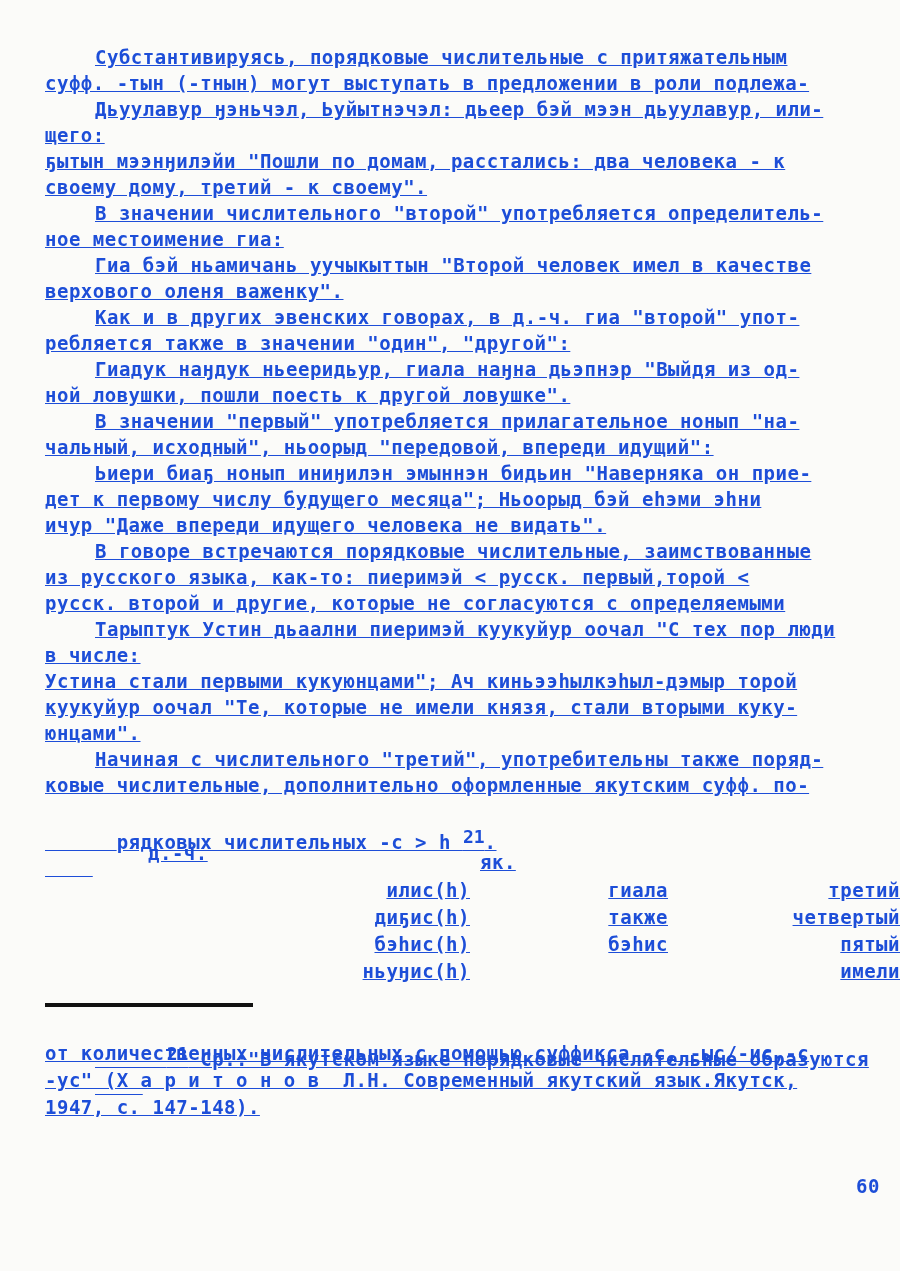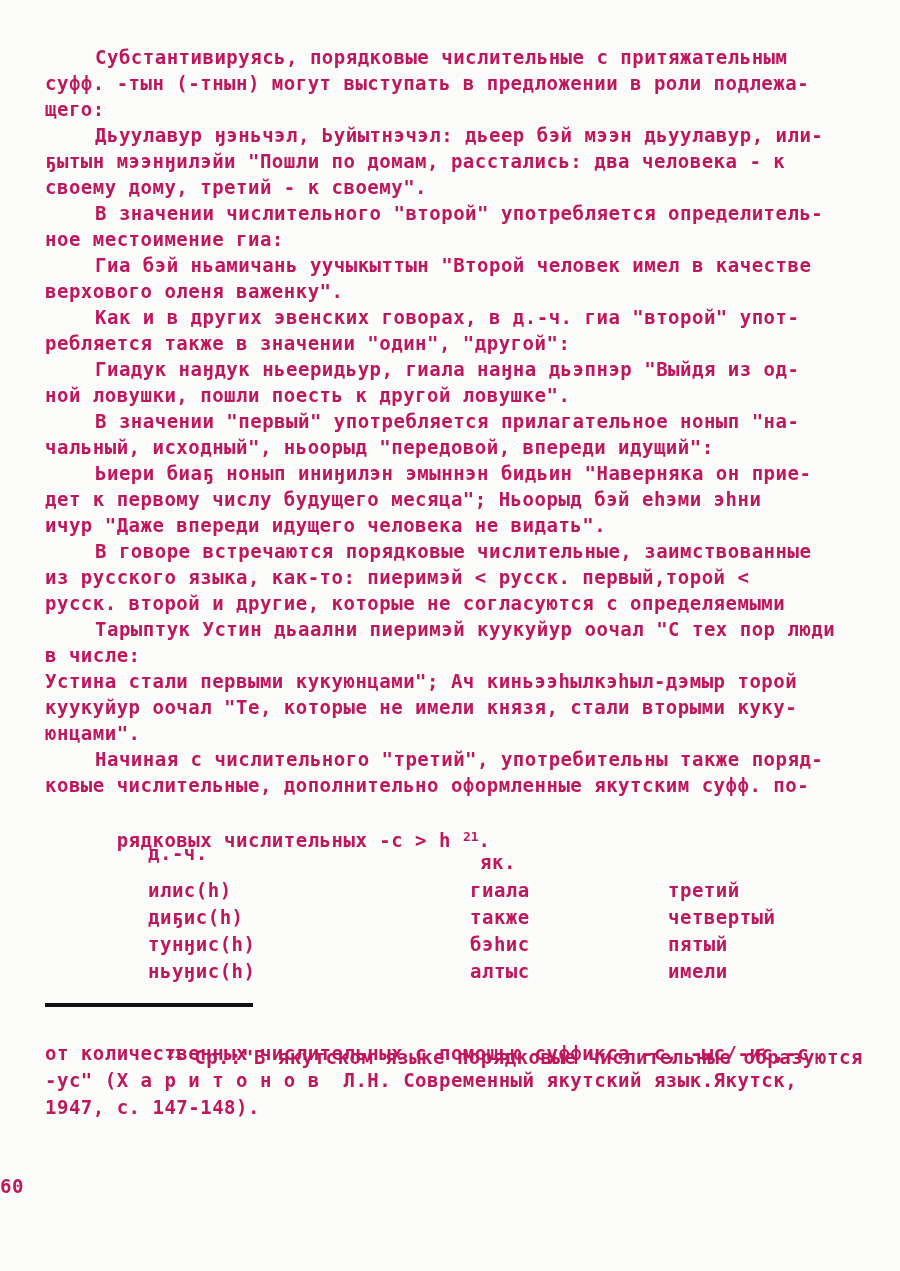--- a/index.html
+++ b/index.html
@@ -1,56 +1,57 @@
 <!DOCTYPE html>
 <html><head>
 <meta charset="utf-8">
 <style>
   html,body{margin:0;padding:0;background:#e8e8e6;}
   .page{
     position:relative;
     width:900px;height:1271px;
     margin:0 auto;
     background:#fbfbf9;
-    color:#be185d;
+    color:#1d4ed8;
     font-family:"DejaVu Sans Mono","DejaVu Sans",monospace;
     font-weight:bold;
     font-size:19px;
     letter-spacing:0.5px;
     overflow:hidden;
+    text-decoration:underline;
   }
   .body-text{padding:44px 40px 0 45px;}
   .ln{height:26px;line-height:26px;white-space:pre;}
   .ln.ind{padding-left:50px;}
-  sup.refmark{font-size:13px;letter-spacing:0;vertical-align:6px;}
+  sup.refmark{font-size:18px;letter-spacing:0;vertical-align:6px;}
   .table-block{margin:16px 0 0 148px;}
   .tbl-head{display:flex;height:26px;line-height:26px;}
   .tbl-head .h1{width:322px;}
   .tbl-head .h2{width:198px;padding-left:10px;margin-top:9px;}
   .tbl-rows{margin-top:11px;}
-  .tbl-row{display:flex;height:27px;line-height:27px;}
+  .tbl-row{display:flex;height:27px;line-height:27px;text-align:right;}
   .tbl-row .c1{width:322px;}
   .tbl-row .c2{width:198px;}
   .tbl-row .c3{flex:1;}
   .fn-rule{margin:18px 0 6px 45px;width:208px;height:4px;background:#111;}
   .footnote{padding:0 40px 0 45px;}
   .footnote .ln{height:27px;line-height:27px;}
   .footnote .fn-first{padding-left:50px;}
-  .page-number{position:absolute;left:0;right:20px;bottom:74px;text-align:left;}
+  .page-number{position:absolute;left:0;right:20px;bottom:74px;text-align:right;}
 </style>
 </head>
 <body>
 
 <div class="page">
 
   <div class="body-text">
     <div class="ln ind">Субстантивируясь, порядковые числительные с притяжательным</div>
     <div class="ln">суфф. -тын (-тнын) могут выступать в предложении в роли подлежа-</div>
+    <div class="ln ind">Дьуулавур ӈэньчэл, Ьуйытнэчэл: дьеер бэй мээн дьуулавур, или-</div>
     <div class="ln">щего:</div>
-    <div class="ln ind">Дьуулавур ӈэньчэл, Ьуйытнэчэл: дьеер бэй мээн дьуулавур, или-</div>
     <div class="ln">ҕытын мээнӈилэйи "Пошли по домам, расстались: два человека - к</div>
     <div class="ln">своему дому, третий - к своему".</div>
     <div class="ln ind">В значении числительного "второй" употребляется определитель-</div>
     <div class="ln">ное местоимение гиа:</div>
     <div class="ln ind">Гиа бэй ньамичань уучыкыттын "Второй человек имел в качестве</div>
     <div class="ln">верхового оленя важенку".</div>
     <div class="ln ind">Как и в других эвенских говорах, в д.-ч. гиа "второй" упот-</div>
     <div class="ln">ребляется также в значении "один", "другой":</div>
     <div class="ln ind">Гиадук наӈдук ньееридьур, гиала наӈна дьэпнэр "Выйдя из од-</div>
     <div class="ln">ной ловушки, пошли поесть к другой ловушке".</div>
@@ -84,27 +85,26 @@
         <div class="c1">илис(һ)</div>
         <div class="c2">гиала</div>
         <div class="c3">третий</div>
       </div>
       <div class="tbl-row">
         <div class="c1">диҕис(һ)</div>
         <div class="c2">также</div>
         <div class="c3">четвертый</div>
       </div>
       <div class="tbl-row">
-        <div class="c1">тунӈис(һ)</div>
+        <div class="c1">бэһис(һ)</div>
         <div class="c2">бэһис</div>
         <div class="c3">пятый</div>
       </div>
       <div class="tbl-row">
         <div class="c1">ньуӈис(һ)</div>
-        <div class="c2">алтыс</div>
         <div class="c3">имели</div>
       </div>
     </div>
   </div>
 
   <div class="fn-rule"></div>
 
   <div class="footnote">
     <div class="ln fn-first">
       <sup class="refmark">21</sup><span> Ср.:"В якутском языке порядковые числительные образуются</span>

